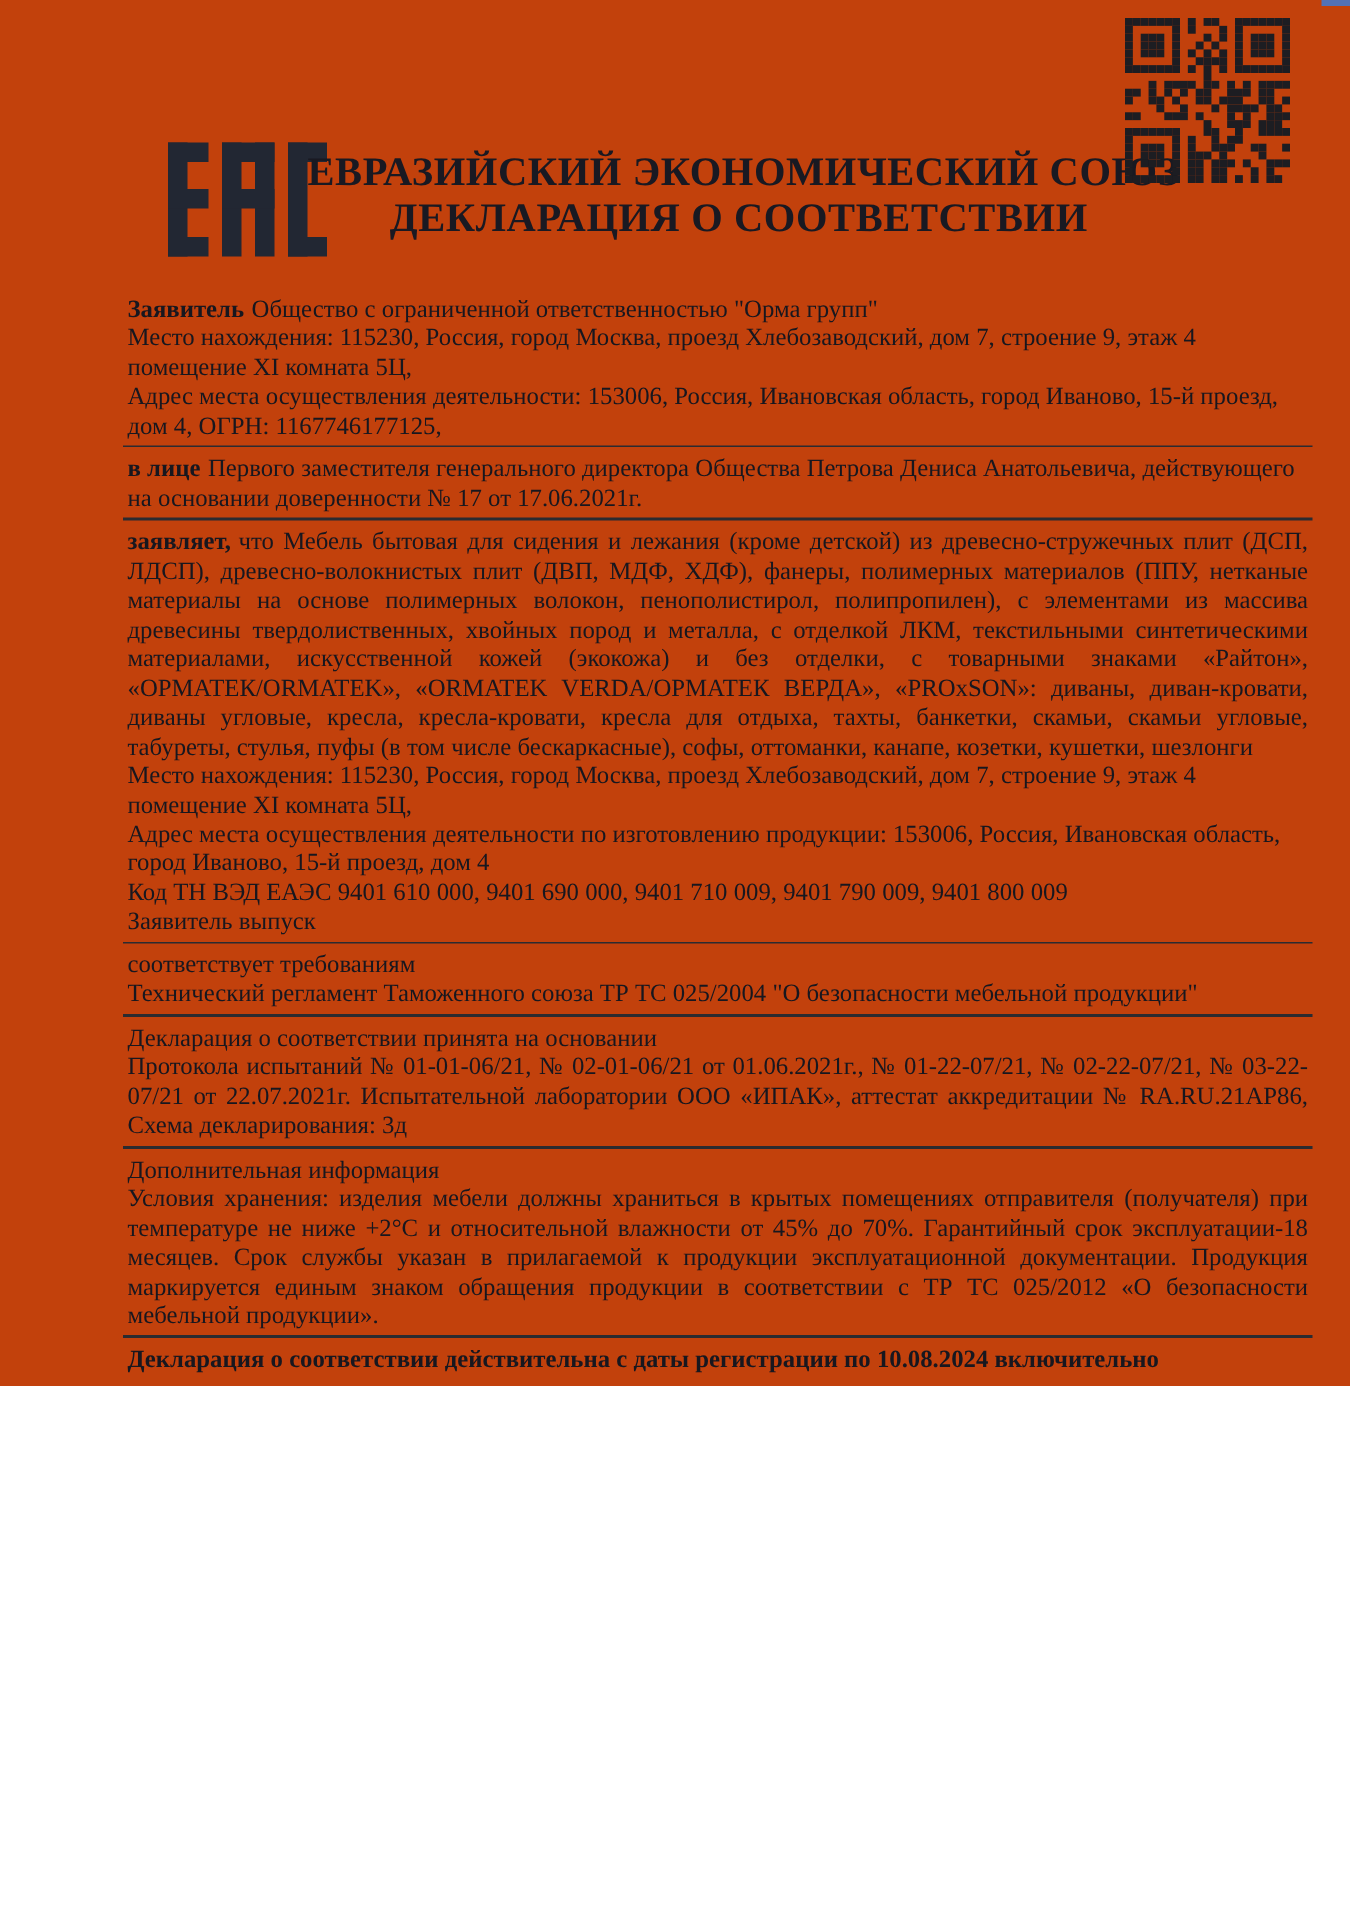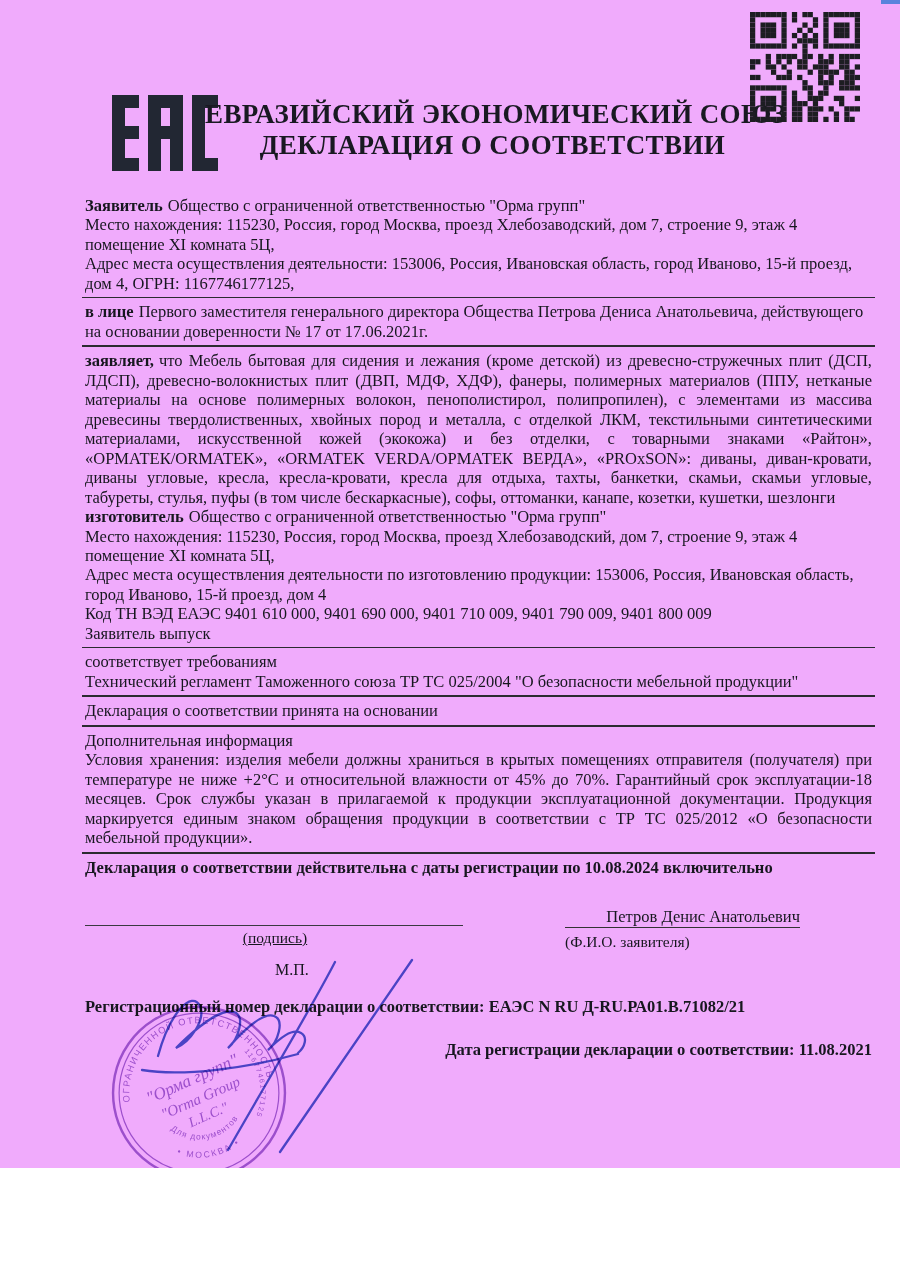--- a/index.html
+++ b/index.html
@@ -1,18 +1,18 @@
 <!DOCTYPE html>
 <html lang="ru"><head>
 <meta charset="utf-8">
 <style>
   html,body{margin:0;padding:0;background:#ffffff;}
   .page{
-    position:relative;width:900px;height:1168px;margin:0 auto;
-    background:#f0abfc;overflow:hidden;
+    position:relative;width:900px;height:924px;margin:0 auto;
+    background:#c2410c;overflow:hidden;
     font-family:"Liberation Serif", serif;color:#17171f;
   }
   
   .eac-logo{position:absolute;left:112px;top:94px;width:106px;height:78px;}
   .doc-title{
     position:absolute;left:205px;top:99px;width:575px;text-align:center;
     font-weight:bold;font-size:27px;line-height:1.16;color:#191922;
     letter-spacing:.4px;white-space:nowrap;
   }
   .qr{position:absolute;left:750px;top:12px;width:110px;height:110px;}
@@ -308,34 +308,34 @@
     <p>Адрес места осуществления деятельности: 153006, Россия, Ивановская область, город Иваново, 15-й проезд, дом 4, ОГРН: 1167746177125,</p>
 
     <hr class="rule">
 
     <p><b class="lead">в лице</b><span>Первого заместителя генерального директора Общества Петрова Дениса Анатольевича, действующего на основании доверенности № 17 от 17.06.2021г.</span></p>
 
     <hr class="rule thick">
 
     <p class="just"><b class="lead">заявляет,</b><span>что Мебель бытовая для сидения и лежания (кроме детской) из древесно-стружечных плит (ДСП, ЛДСП), древесно-волокнистых плит (ДВП, МДФ, ХДФ), фанеры, полимерных материалов (ППУ, нетканые материалы на основе полимерных волокон, пенополистирол, полипропилен), с элементами из массива древесины твердолиственных, хвойных пород и металла, с отделкой ЛКМ,  текстильными синтетическими материалами, искусственной кожей (экокожа) и без отделки, с товарными знаками «Райтон», «ОРМАТЕК/ORMATEK», «ORMATEK VERDA/ОРМАТЕК ВЕРДА», «PROxSON»: диваны, диван-кровати, диваны угловые, кресла, кресла-кровати, кресла для отдыха, тахты, банкетки, скамьи, скамьи угловые, табуреты, стулья, пуфы (в том числе бескаркасные), софы, оттоманки, канапе, козетки, кушетки, шезлонги</span></p>
 
-    <p><b class="lead">изготовитель</b><span>Общество с ограниченной ответственностью "Орма групп"</span></p>
     <p>Место нахождения: 115230, Россия, город Москва, проезд Хлебозаводский, дом 7, строение 9, этаж 4 помещение XI комната 5Ц,</p>
     <p>Адрес места осуществления деятельности по изготовлению продукции: 153006, Россия, Ивановская область, город Иваново, 15-й проезд, дом 4</p>
     <p>Код ТН ВЭД ЕАЭС  9401 610 000, 9401 690 000, 9401 710 009, 9401 790 009, 9401 800 009</p>
     <p>Заявитель выпуск</p>
 
     <hr class="rule">
 
     <p class="bh">соответствует требованиям</p>
     <p>Технический регламент Таможенного союза ТР ТС 025/2004 "О безопасности мебельной продукции"</p>
 
     <hr class="rule thick">
 
     <p class="bh">Декларация о соответствии принята на основании</p>
+    <p class="just">Протокола испытаний № 01-01-06/21, № 02-01-06/21 от 01.06.2021г., № 01-22-07/21, № 02-22-07/21, № 03-22-07/21 от 22.07.2021г. Испытательной лаборатории ООО «ИПАК», аттестат аккредитации № RA.RU.21АР86, Схема декларирования: 3д</p>
 
     <hr class="rule thick">
 
     <p class="bh">Дополнительная информация</p>
     <p class="just">Условия хранения: изделия мебели должны храниться в крытых помещениях отправителя (получателя) при температуре не ниже +2°С и относительной влажности от 45% до 70%. Гарантийный срок эксплуатации-18 месяцев. Срок службы указан в прилагаемой к продукции эксплуатационной документации. Продукция маркируется единым знаком обращения продукции в соответствии с ТР ТС 025/2012 «О безопасности мебельной продукции».</p>
 
     <hr class="rule thick">
 
     <p class="validity">Декларация о соответствии действительна с даты регистрации по  10.08.2024 включительно</p>
 

